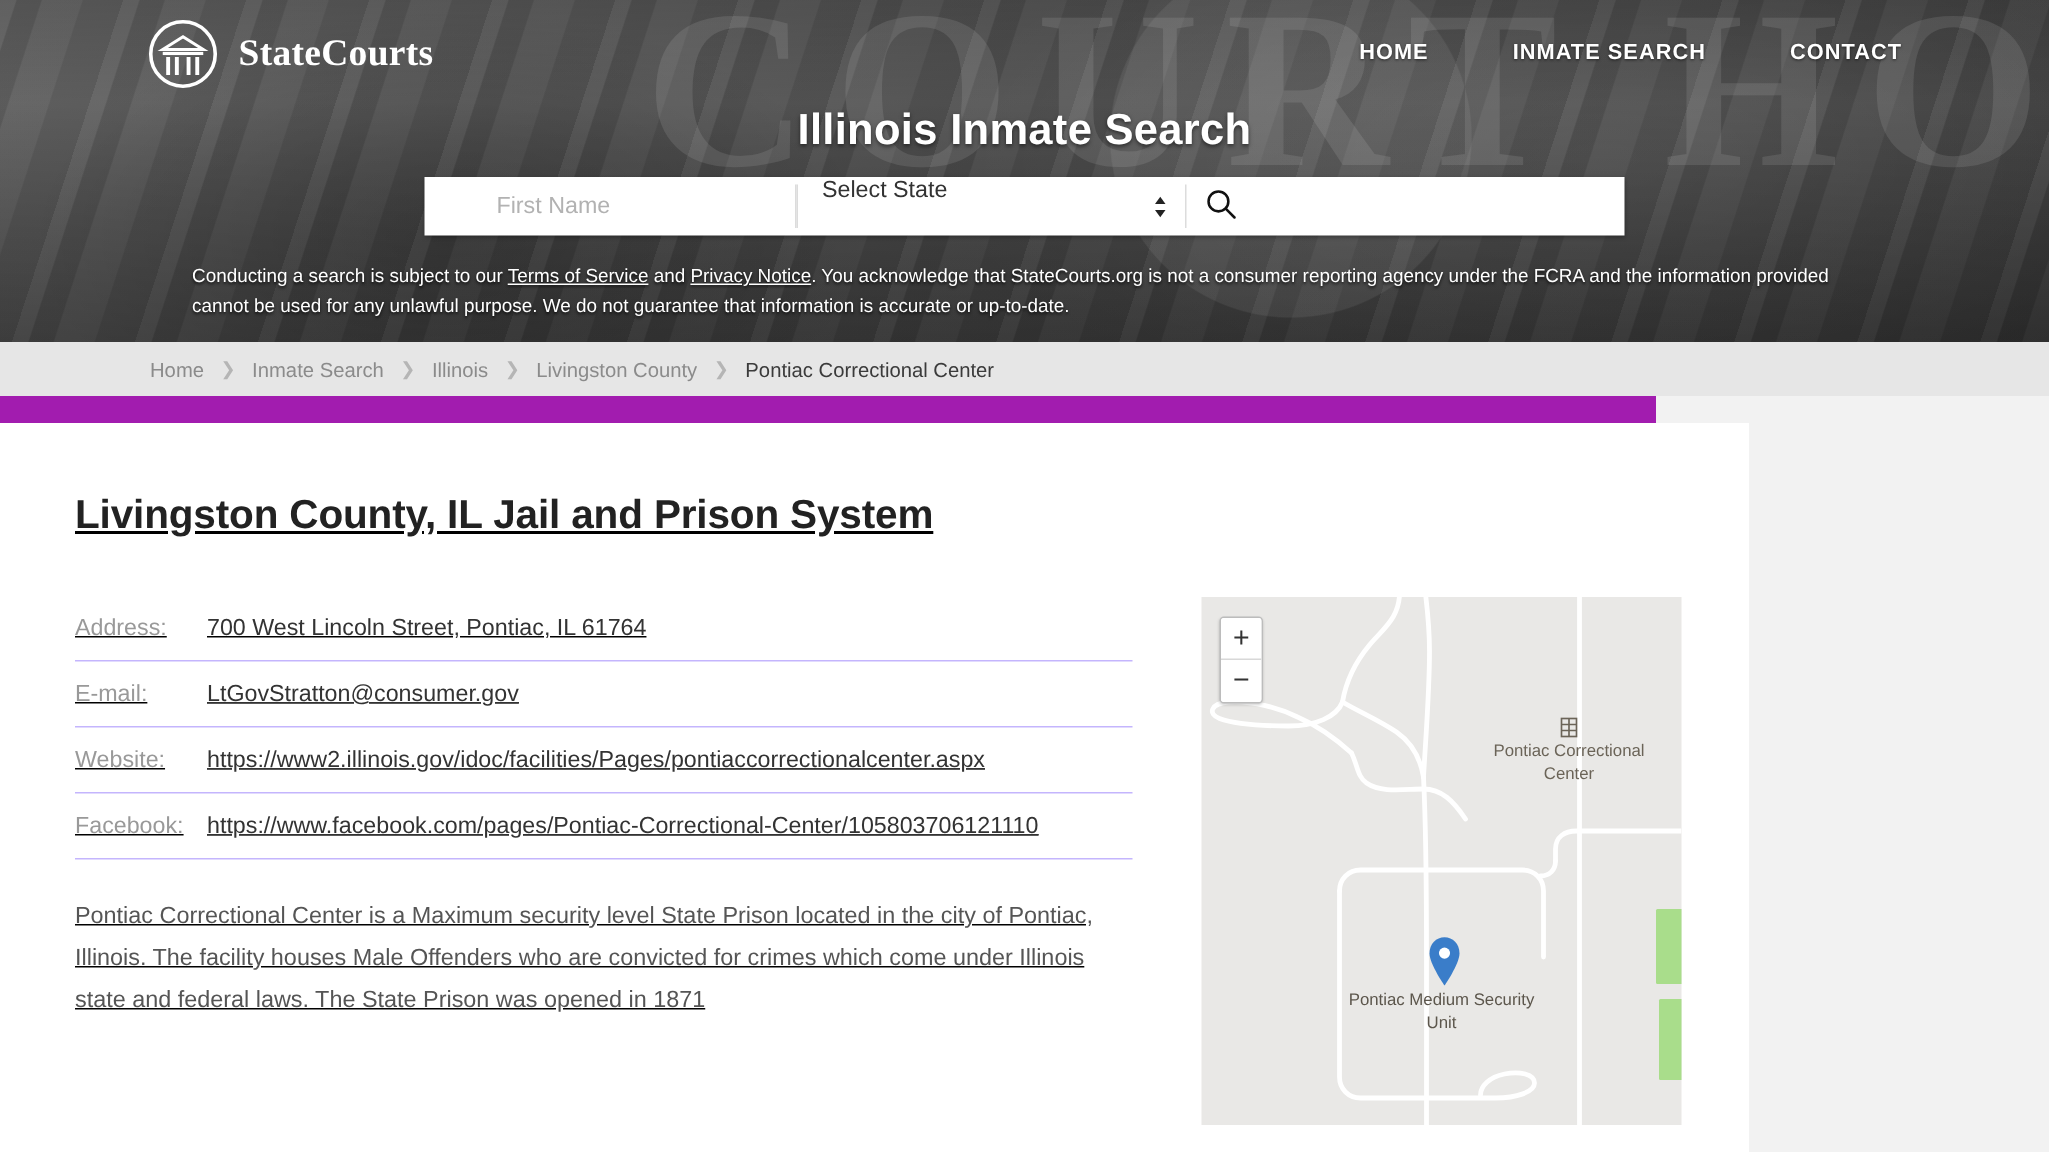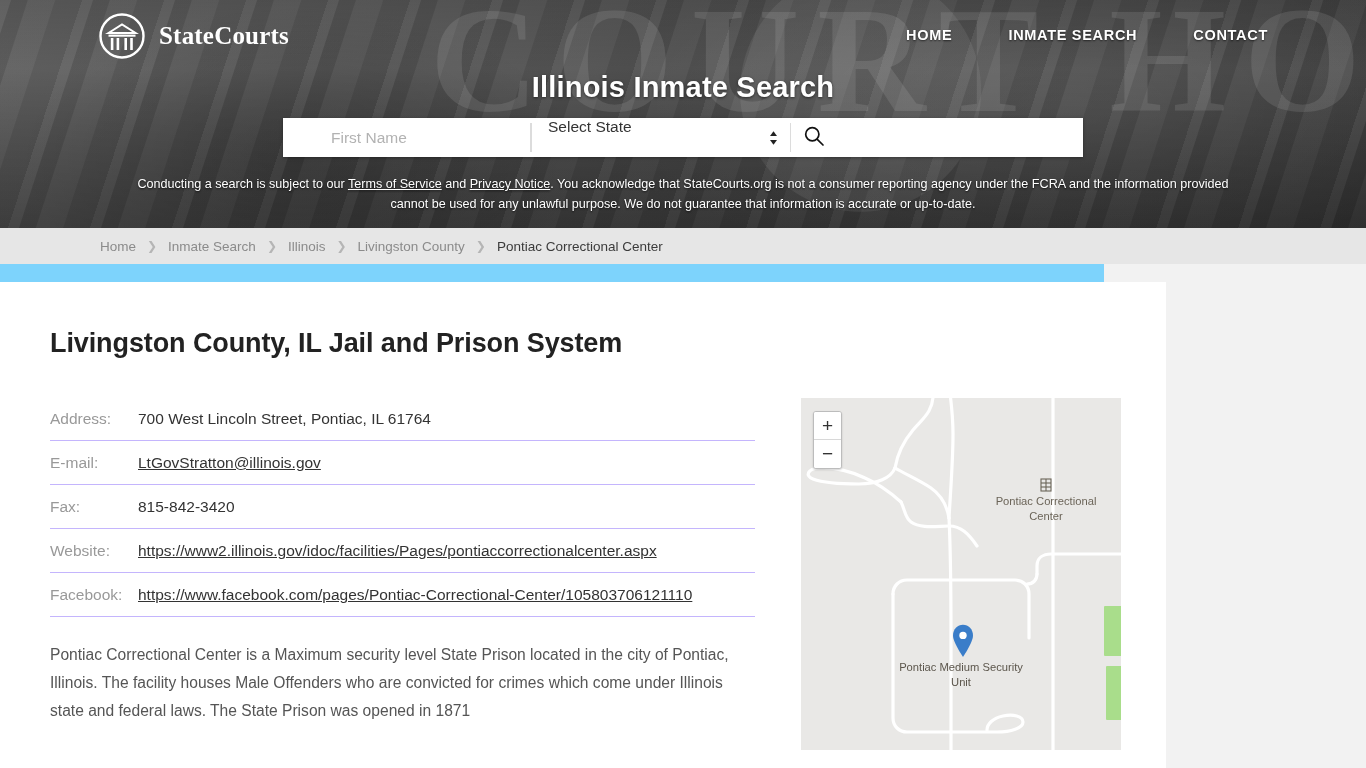--- a/index.html
+++ b/index.html
@@ -150,21 +150,20 @@
     border-left: 1px solid #dcdcdc;
     margin: 5px 0;
     display: flex; align-items: center; justify-content: center;
     cursor: pointer;
   }
 
   .disclaimer {
     position: absolute;
     left: 128px; top: 174px;
     width: 1110px;
-    text-align: center;
     color: #ffffff;
     font-size: 12.6px;
     line-height: 20px;
     text-shadow: 0 1px 2px rgba(0,0,0,0.75);
   }
   .disclaimer a { color: #ffffff; text-decoration: underline; }
 
   
   .crumb-bar {
     width: 1366px;
@@ -184,22 +183,23 @@
     color: #b5b5b5;
     font-size: 12px;
     margin: 0 11px;
     user-select: none;
   }
 
   
   .page-body {
     width: 1104px;
     height: 504px;
-    background: #7dd3fc;
+    background: #a21caf;
     padding-top: 18px;
+    text-decoration: underline;
   }
   .card {
     position: relative;
     margin: 0 auto;
     width: 1166px;
     min-height: 486px;
     background: #ffffff;
     padding: 46px 50px 0 50px;
   }
   .card-title {
@@ -385,26 +385,22 @@
       <div class="info-col">
         <table class="info-table">
           <tbody>
               <tr>
             <td class="info-label">Address:</td>
             <td class="info-value">700 West Lincoln Street, Pontiac, IL 61764</td>
           </tr>
           <tr>
             <td class="info-label">E-mail:</td>
             <td class="info-value">
-              <a href="#">LtGovStratton@illinois.gov</a>
+              <a href="#">LtGovStratton@consumer.gov</a>
             </td>
-          </tr>
-          <tr>
-            <td class="info-label">Fax:</td>
-            <td class="info-value">815-842-3420</td>
           </tr>
           <tr>
             <td class="info-label">Website:</td>
             <td class="info-value">
               <a href="#">https://www2.illinois.gov/idoc/facilities/Pages/pontiaccorrectionalcenter.aspx</a>
             </td>
           </tr>
           <tr>
             <td class="info-label">Facebook:</td>
             <td class="info-value">

